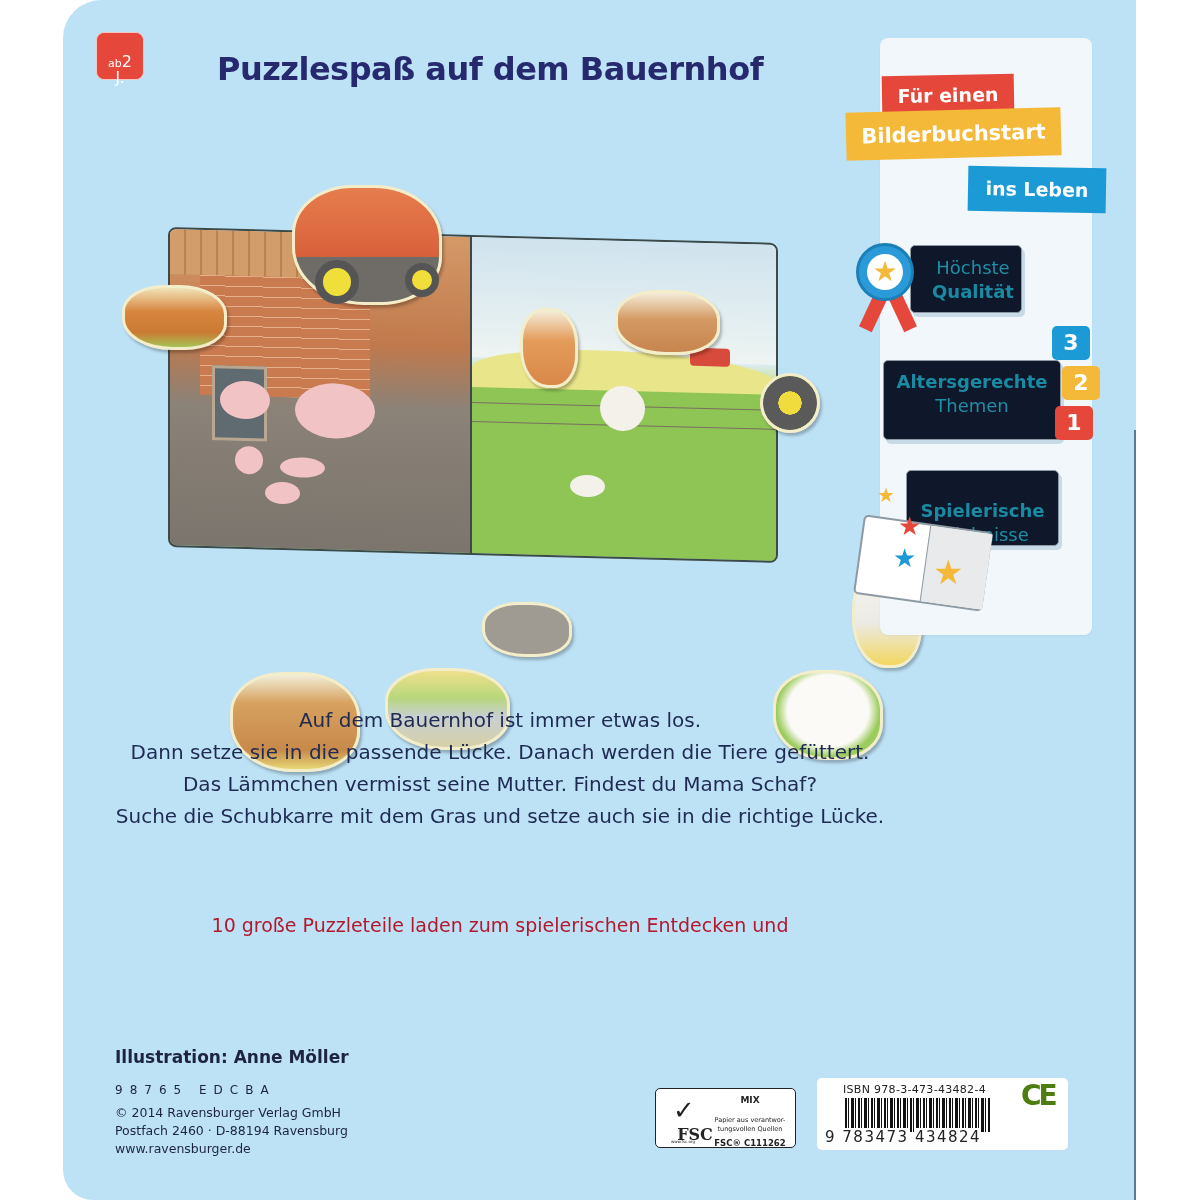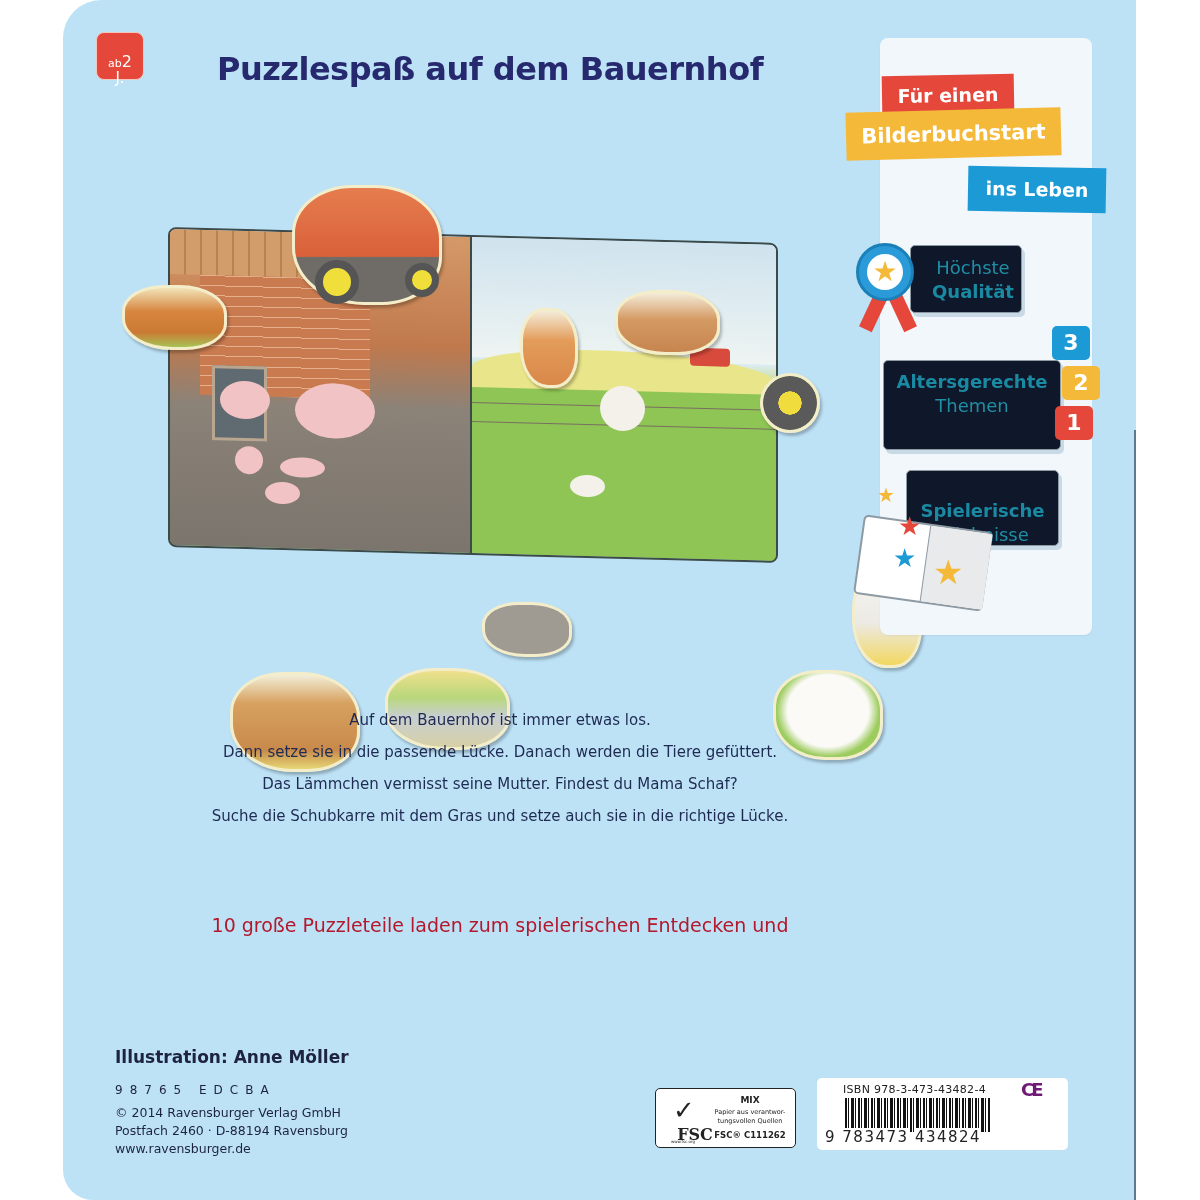--- a/index.html
+++ b/index.html
@@ -61,68 +61,68 @@
     .banner.yellow { left: 846px; top: 110px; width: 215px; height: 48px; background: #f5b93a; font-size: 21px; line-height: 48px; transform: rotate(-1.5deg); }
     .banner.blue { left: 968px; top: 167px; width: 138px; height: 45px; background: #1c9ad6; font-size: 19px; line-height: 45px; transform: rotate(1deg); }
 
     .feat-box {
       position: absolute; background: #0f172a; border: 1.5px solid #8d9aa3; border-radius: 5px;
       color: #1f8ea5; font-size: 18px; line-height: 24px; text-align: center;
       box-shadow: 3px 4px 0 rgba(160,190,210,0.5);
     }
     .feat-box b { color: #1a8aa2; }
     .feat-1 { left: 910px; top: 245px; width: 112px; height: 68px; padding-top: 10px; padding-left: 14px; }
-    .feat-2 { left: 883px; top: 360px; width: 178px; height: 90px; padding-top: 9px; }
+    .feat-2 { left: 883px; top: 360px; width: 178px; height: 80px; padding-top: 9px; }
     .feat-3 { left: 906px; top: 470px; width: 153px; height: 76px; padding-top: 28px; }
 
     .rosette { position: absolute; left: 856px; top: 243px; width: 58px; height: 58px; border-radius: 50%; background: #2a9bd8; border: 3px solid #1b7fb8; }
     .rosette .inner { position: absolute; left: 8px; top: 8px; width: 36px; height: 36px; border-radius: 50%; background: #fff; color: #f5b93a; font-size: 28px; text-align: center; line-height: 36px; }
     .ribbon { position: absolute; width: 14px; height: 36px; background: #e5473a; top: 295px; }
     .ribbon.a { left: 866px; transform: rotate(25deg); }
     .ribbon.b { left: 896px; transform: rotate(-25deg); }
 
     .num-block { position: absolute; width: 38px; height: 34px; border-radius: 5px; color: #fff; font-weight: bold; font-size: 22px; text-align: center; line-height: 34px; }
     .n3 { left: 1052px; top: 326px; background: #1c9ad6; }
     .n2 { left: 1062px; top: 366px; background: #f5b93a; }
     .n1 { left: 1055px; top: 406px; background: #e5473a; }
 
     .mini-book { position: absolute; left: 858px; top: 523px; width: 130px; height: 80px; background: #fff; border: 2px solid #8d9aa3; border-radius: 5px; transform: rotate(8deg); }
     .mini-book .page-r { position: absolute; left: 65px; top: 0; width: 63px; height: 100%; background: #e8eaec; border-left: 1px solid #8d9aa3; }
     .star { position: absolute; font-size: 26px; line-height: 1; }
 
     
     .desc {
       position: absolute; left: 100px; top: 704px; width: 800px; text-align: center;
-      font-family: "DejaVu Sans", sans-serif; font-size: 15px; line-height: 32px; color: #1f2a52;
+      font-family: "DejaVu Sans", sans-serif; font-size: 20px; line-height: 32px; color: #1f2a52;
     }
     .promo {
       position: absolute; left: 160px; top: 909px; width: 680px; text-align: center;
       font-size: 19px; line-height: 32px; color: #b3182d;
     }
 
     .credit { position: absolute; left: 115px; top: 1047px; font-size: 17px; font-weight: bold; color: #1d2340; }
     .codes { position: absolute; left: 115px; top: 1083px; font-size: 12px; color: #1d2340; letter-spacing: 7px; }
     .imprint { position: absolute; left: 115px; top: 1104px; font-size: 12.5px; line-height: 18px; color: #1d2340; }
 
     .fsc { position: absolute; left: 655px; top: 1088px; width: 141px; height: 60px; background: #fff; border: 1.5px solid #222; border-radius: 5px; }
     .fsc .tree { position: absolute; left: 8px; top: 6px; width: 40px; height: 30px; font-size: 26px; line-height: 30px; text-align: center; color: #222; }
     .fsc .fsc-word { position: absolute; left: 18px; top: 36px; width: 42px; text-align: center; font-family: "DejaVu Serif", serif; font-size: 16px; font-weight: bold; color: #222; }
     .fsc .fsc-url { position: absolute; left: 6px; top: 50px; width: 42px; text-align: center; font-size: 4px; color: #222; }
     .fsc .txt { position: absolute; left: 50px; top: 6px; width: 88px; text-align: center; color: #222; }
-    .fsc .mix { font-size: 9px; font-weight: bold; display: block; margin-bottom: 3px; }
+    .fsc .mix { font-size: 9px; font-weight: bold; display: block; margin-bottom: 11px; }
     .fsc .paper { font-size: 6.5px; line-height: 9px; display: block; }
     .fsc .code { font-size: 8.5px; font-weight: bold; display: block; margin-top: 4px; }
 
     .isbn-box { position: absolute; left: 817px; top: 1078px; width: 251px; height: 72px; background: #fff; border-radius: 5px; }
     .isbn-box .isbn { position: absolute; left: 26px; top: 5px; font-size: 11px; color: #222; letter-spacing: 0.3px; }
     .isbn-box .bars { position: absolute; left: 28px; top: 20px; width: 145px; height: 34px;
       background: repeating-linear-gradient(90deg,#111 0 2px,#fff 2px 3px,#111 3px 4px,#fff 4px 6px,#111 6px 9px,#fff 9px 10px,#111 10px 11px,#fff 11px 13px); }
     .isbn-box .num { position: absolute; left: 8px; top: 50px; font-size: 15px; color: #222; letter-spacing: 1.5px; background: transparent; }
     .isbn-box .num span { background: #fff; }
-    .ce { position: absolute; left: 1021px; top: 1079px; font-size: 18px; color: #701a75; font-weight: bold; letter-spacing: -3px; }
+    .ce { position: absolute; left: 1021px; top: 1079px; font-size: 28px; color: #4d7c0f; font-weight: bold; letter-spacing: -3px; }
   </style>
 </head>
 <body>
 
 <div class="cover">
   <div class="cover-edge"></div>
 </div>
 
 <div class="age-badge">
   <span class="l1"><span>ab</span><b>2</b></span>

